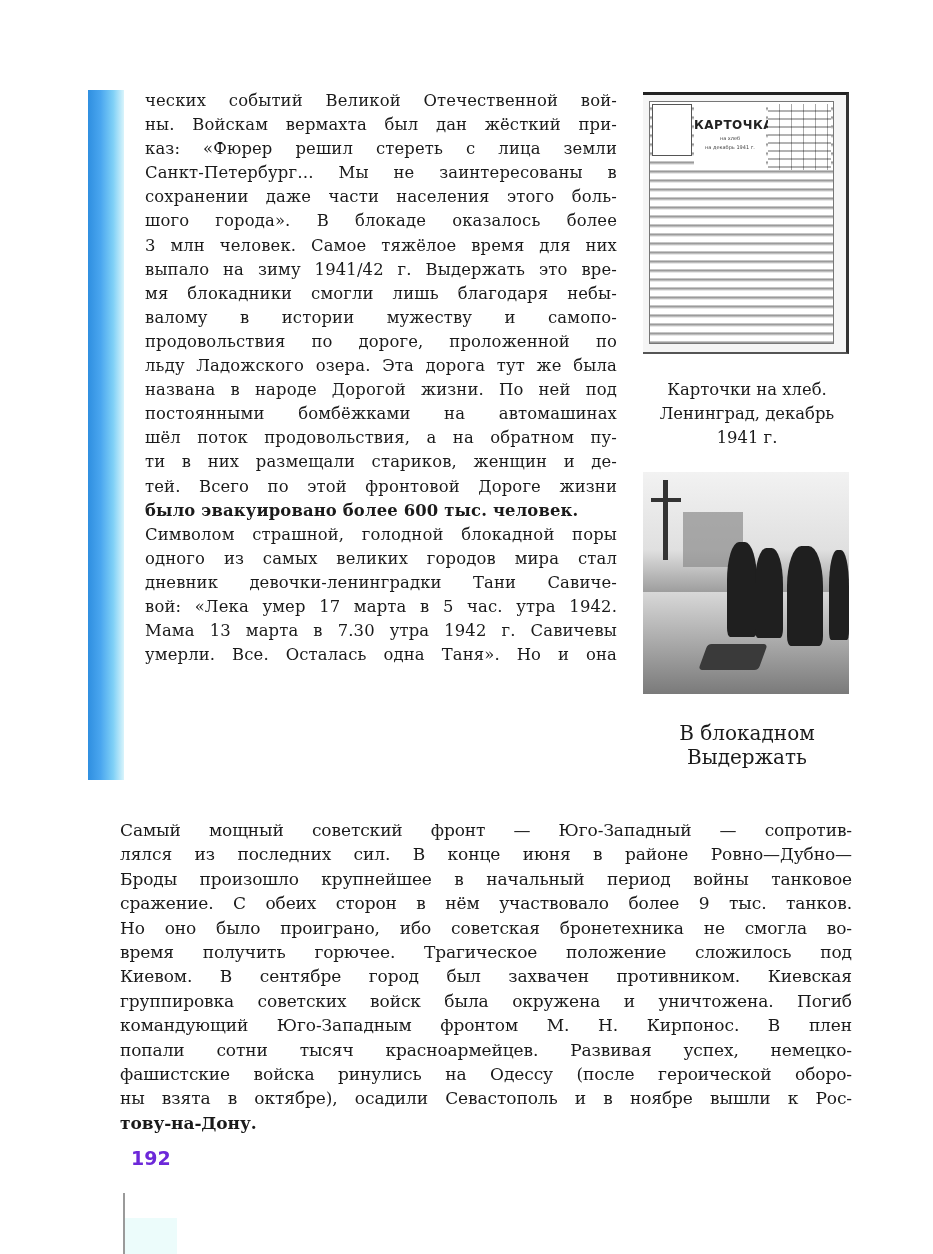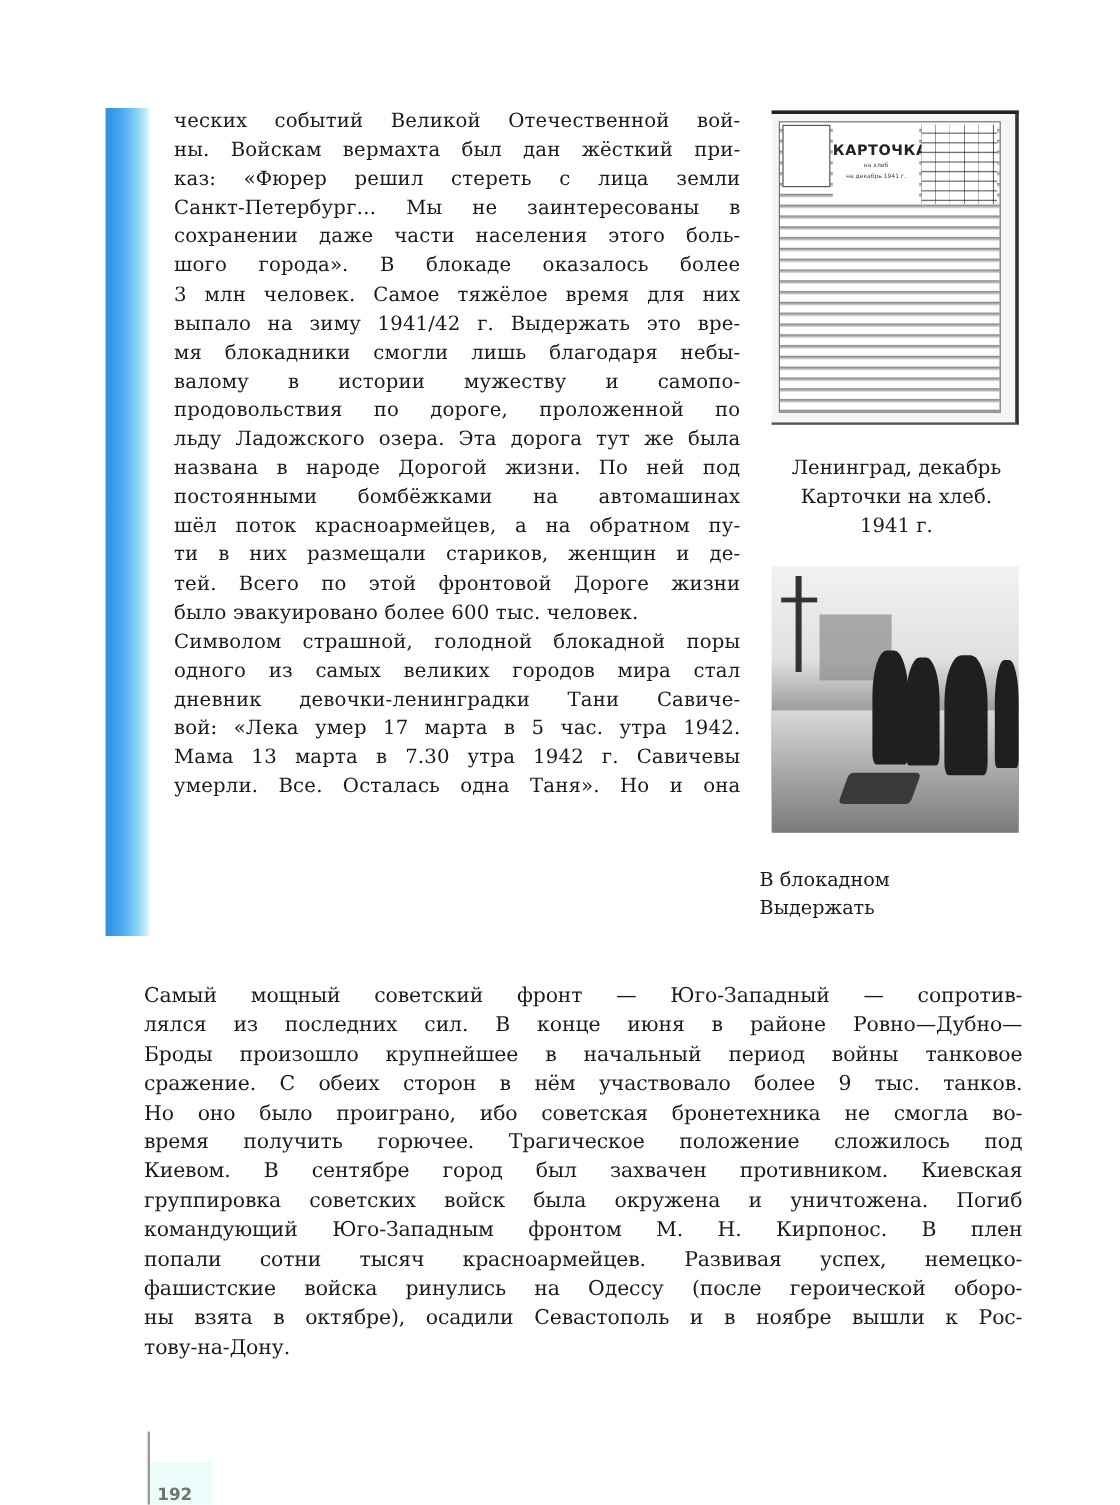--- a/index.html
+++ b/index.html
@@ -47,35 +47,35 @@
       position: absolute; left: 643px; top: 472px; width: 206px; height: 222px; overflow: hidden;
       background: linear-gradient(to bottom, #f2f2f2 0%, #e0e0e0 35%, #9a9a9a 55%, #6a6a6a 75%, #b5b5b5 100%);
     }
     .street-photo .pole { position: absolute; left: 20px; top: 8px; width: 5px; height: 80px; background: #333; }
     .street-photo .crossbar { position: absolute; left: 8px; top: 26px; width: 30px; height: 4px; background: #333; }
     .street-photo .ship { position: absolute; left: 40px; top: 40px; width: 60px; height: 55px; background: #8c8c8c; opacity: 0.7; }
     .street-photo .ground { position: absolute; left: 0; top: 120px; width: 206px; height: 102px; background: linear-gradient(to bottom, #d8d8d8, #7a7a7a); }
     .street-photo .figure { position: absolute; background: #1f1f1f; border-radius: 40% 40% 10% 10%; }
     .street-photo .sled { position: absolute; left: 60px; top: 172px; width: 60px; height: 26px; background: #3a3a3a; border-radius: 4px; transform: skewX(-20deg); }
     .street-caption {
-      position: absolute; left: 633px; top: 721px; width: 228px; text-align: left;
-      font-size: 16px; line-height: 24px;
+      position: absolute; left: 633px; top: 721px; width: 228px; text-align: center;
+      font-size: 20px; line-height: 24px;
     }
     .main-text {
       position: absolute; left: 120px; top: 818px; width: 732px;
       font-size: 17px; line-height: 24.4px; text-align: justify;
       letter-spacing: -0.1px;
     }
     .page-rule { position: absolute; left: 123px; top: 1193px; width: 2px; height: 61px; background: #9a9a9a; }
     .page-number {
-      position: absolute; left: 131px; top: 1238px; font-family: "DejaVu Sans", sans-serif; font-weight: bold; font-size: 14px; color: #737373;
+      position: absolute; left: 131px; top: 1147px; font-family: "DejaVu Sans", sans-serif; font-weight: bold; font-size: 19px; color: #6d28d9;
     }
     .page-corner { position: absolute; left: 125px; top: 1218px; width: 52px; height: 36px; background: #ecfcfb; z-index: -1; }
     .line { display: block; text-align: justify; text-align-last: justify; white-space: nowrap; }
-    .line.last { text-align-last: left; }
+    .line.last { text-align-last: left; font-weight: bold; }
   </style>
 </head>
 <body>
 
 <div class="sidebar-bar"></div>
 
 <div class="box-text">
   <span class="line">ческих событий Великой Отечественной вой-</span>
   <span class="line">ны. Войскам вермахта был дан жёсткий при-</span>
   <span class="line">каз: «Фюрер решил стереть с лица земли</span>
@@ -83,21 +83,21 @@
   <span class="line">сохранении даже части населения этого боль-</span>
   <span class="line">шого города». В блокаде оказалось более</span>
   <span class="line">3 млн человек. Самое тяжёлое время для них</span>
   <span class="line">выпало на зиму 1941/42 г. Выдержать это вре-</span>
   <span class="line">мя блокадники смогли лишь благодаря небы-</span>
   <span class="line">валому в истории мужеству и самопо-</span>
   <span class="line">продовольствия по дороге, проложенной по</span>
   <span class="line">льду Ладожского озера. Эта дорога тут же была</span>
   <span class="line">названа в народе Дорогой жизни. По ней под</span>
   <span class="line">постоянными бомбёжками на автомашинах</span>
-  <span class="line">шёл поток красноармейцев, а на обратном пу-</span>
+  <span class="line">шёл поток продовольствия, а на обратном пу-</span>
   <span class="line">ти в них размещали стариков, женщин и де-</span>
   <span class="line">тей. Всего по этой фронтовой Дороге жизни</span>
   <span class="line last">было эвакуировано более 600 тыс. человек.</span>
   <span class="line">Символом страшной, голодной блокадной поры</span>
   <span class="line">одного из самых великих городов мира стал</span>
   <span class="line">дневник девочки-ленинградки Тани Савиче-</span>
   <span class="line">вой: «Лека умер 17 марта в 5 час. утра 1942.</span>
   <span class="line">Мама 13 марта в 7.30 утра 1942 г. Савичевы</span>
   <span class="line">умерли. Все. Осталась одна Таня». Но и она</span>
 </div>
@@ -108,22 +108,22 @@
     <div class="card-head">
       <div class="card-title">КАРТОЧКА</div>
       <div class="card-sub">на хлеб</div>
       <div class="card-sub">на декабрь 1941 г.</div>
     </div>
     <div class="card-grid"></div>
   </div>
 </div>
 
 <div class="card-caption">
+  <div>Карточки на хлеб.</div>
   <div>Ленинград, декабрь</div>
-  <div>Карточки на хлеб.</div>
   <div>1941 г.</div>
 </div>
 
 <div class="street-photo">
   <div class="ship"></div>
   <div class="pole"></div>
   <div class="crossbar"></div>
   <div class="ground"></div>
   <div class="figure" style="left:84px;top:70px;width:30px;height:95px;"></div>
   <div class="figure" style="left:112px;top:76px;width:28px;height:90px;"></div>

